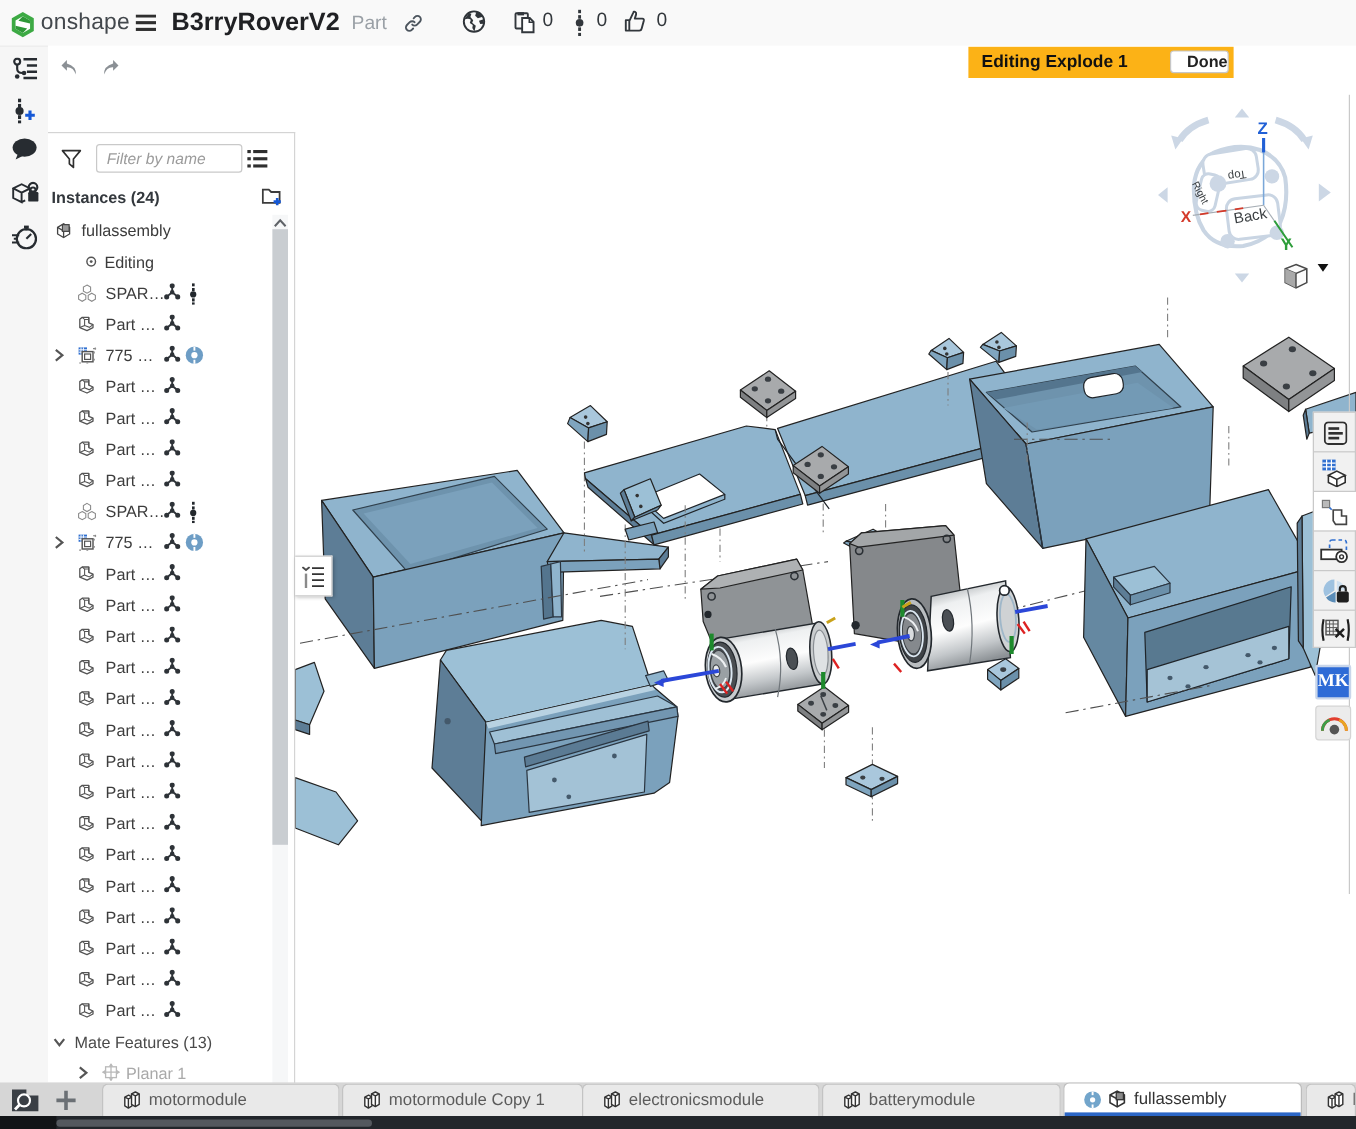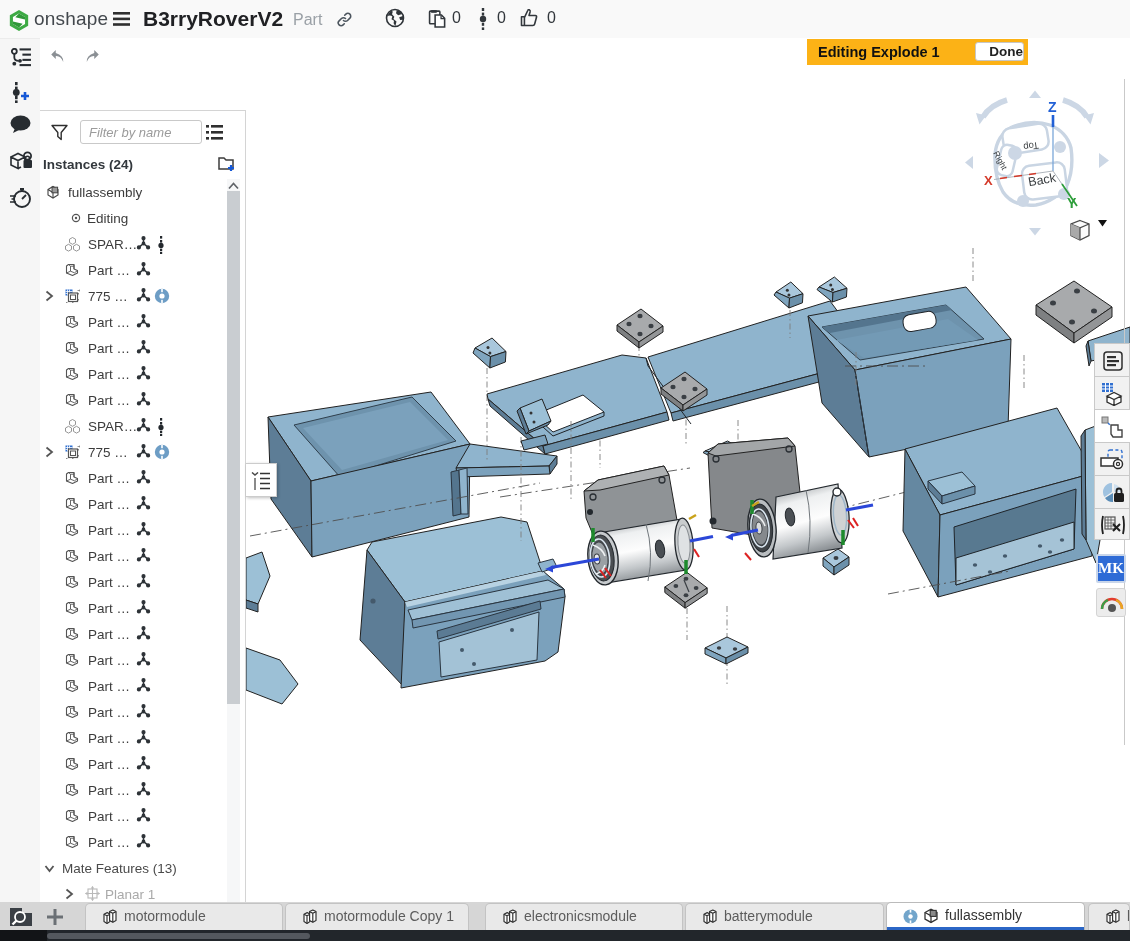--- a/index.html
+++ b/index.html
@@ -1039,21 +1039,21 @@
   <path d="M7.5 1 H10.5 V7.5 H17 V10.5 H10.5 V17 H7.5 V10.5 H1 V7.5 H7.5 Z" fill="#6b7075"></path>
  </svg>
 <div class="tab" style="left:85px;width:198px"><span style="display:inline-block;vertical-align:-4px;margin-right:5px"><svg width="17" height="18" viewBox="0 0 17 18">
             <g fill="#fff" stroke="#333" stroke-width="1.2" stroke-linejoin="round">
               <path d="M2 6.2 L5.2 4.6 L8 6.2 L8 13.6 L5 15.4 L2 13.6 Z"></path>
               <path d="M2 6.2 L5 7.8 L8 6.2 M5 7.8 L5 15.4"></path>
               <path d="M7.6 3.6 L10.8 2 L14 3.6 L14 12.4 L10.8 14.2 L7.6 12.4 Z"></path>
               <path d="M7.6 3.6 L10.8 5.2 L14 3.6 M10.8 5.2 L10.8 14.2"></path>
             </g>
           </svg></span><span class="tabname">motormodule</span></div>
-<div class="tab" style="left:285px;width:184px"><span style="display:inline-block;vertical-align:-4px;margin-right:5px"><svg width="17" height="18" viewBox="0 0 17 18">
+<div class="tab" style="left:285px;width:201px"><span style="display:inline-block;vertical-align:-4px;margin-right:5px"><svg width="17" height="18" viewBox="0 0 17 18">
             <g fill="#fff" stroke="#333" stroke-width="1.2" stroke-linejoin="round">
               <path d="M2 6.2 L5.2 4.6 L8 6.2 L8 13.6 L5 15.4 L2 13.6 Z"></path>
               <path d="M2 6.2 L5 7.8 L8 6.2 M5 7.8 L5 15.4"></path>
               <path d="M7.6 3.6 L10.8 2 L14 3.6 L14 12.4 L10.8 14.2 L7.6 12.4 Z"></path>
               <path d="M7.6 3.6 L10.8 5.2 L14 3.6 M10.8 5.2 L10.8 14.2"></path>
             </g>
           </svg></span><span class="tabname">motormodule Copy 1</span></div>
 <div class="tab" style="left:485px;width:198px"><span style="display:inline-block;vertical-align:-4px;margin-right:5px"><svg width="17" height="18" viewBox="0 0 17 18">
             <g fill="#fff" stroke="#333" stroke-width="1.2" stroke-linejoin="round">
               <path d="M2 6.2 L5.2 4.6 L8 6.2 L8 13.6 L5 15.4 L2 13.6 Z"></path>

